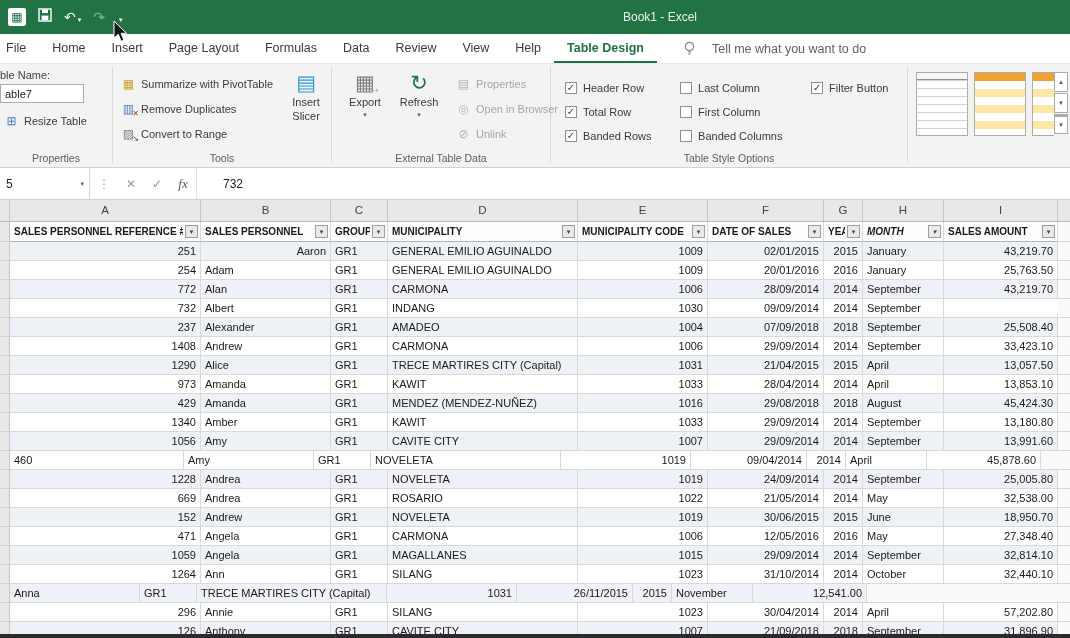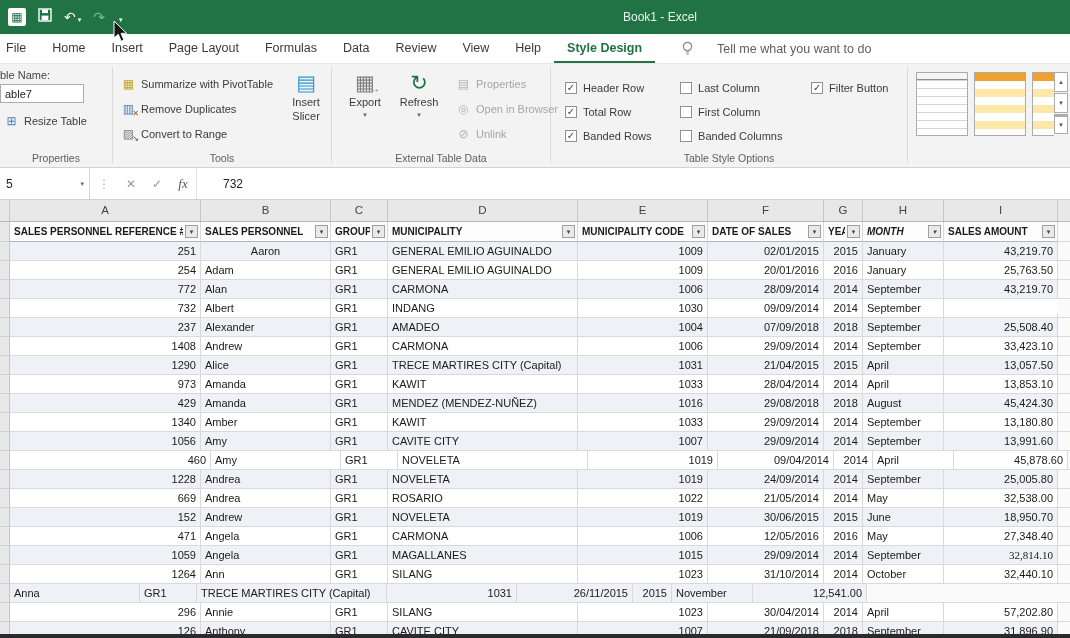--- a/index.html
+++ b/index.html
@@ -15,21 +15,21 @@
   .qat .dim { opacity:.45; }
   .qat .mini-arrow { font-size:7px; color:#fff; margin-left:2px; }
   .win-title { position:absolute; left:660px; transform:translateX(-50%); color:#eaf3ee; font-size:12px; white-space:nowrap; }
 
   
   .menubar { height:30px; background:#ffffff; display:flex; align-items:center; font-size:12.5px; color:#3b3b3b; border-bottom:1px solid #e8e8e8; }
   .tabs-list { display:flex; align-items:stretch; height:100%; }
   .tab { padding:0 13px; line-height:29px; white-space:nowrap; cursor:default; }
   .tab:first-child { padding-left:6px; }
   .tab.active { color:#217346; font-weight:bold; border-bottom:2px solid #217346; }
-  .tellme { margin-left:26px; display:flex; align-items:center; gap:23px; color:#5f5f5f; white-space:nowrap; }
+  .tellme { margin-left:26px; display:flex; align-items:center; gap:16px; color:#5f5f5f; white-space:nowrap; }
 
   
   .ribbon { height:104px; background:#f3f3f3; display:flex; border-bottom:1px solid #d2d2d2; position:relative; }
   .group { position:relative; flex:none; }
   .group-label { position:absolute; bottom:3px; left:0; right:0; text-align:center; font-size:10.5px; color:#5e5e5e; white-space:nowrap; }
   .gsep { width:1px; flex:none; background:#dadada; margin:3px 0 4px; }
 
   .g-props { width:112px; padding:5px 6px 0 0; display:flex; flex-direction:column; }
   .g-props .name-label { font-size:11px; color:#444; margin-bottom:3px; }
   .g-props input { width:84px; height:19px; border:1px solid #ababab; font-size:11px; padding:1px 4px; font-family:"Liberation Sans",sans-serif; color:#222; background:#fff; }
@@ -123,21 +123,21 @@
     <div class="tabs-list">
         <div class="tab">File</div>
         <div class="tab">Home</div>
         <div class="tab">Insert</div>
         <div class="tab">Page Layout</div>
         <div class="tab">Formulas</div>
         <div class="tab">Data</div>
         <div class="tab">Review</div>
         <div class="tab">View</div>
         <div class="tab">Help</div>
-        <div class="tab active">Style Design</div>
+        <div class="tab active">Table Design</div>
       </div>
     <div class="tellme">
       <svg width="13" height="15" viewBox="0 0 13 15">
         <circle cx="6.5" cy="5.5" r="4.2" fill="none" stroke="#8a8a8a" stroke-width="1.2"></circle>
         <path d="M4.8 11 h3.4 M5.2 13 h2.6" stroke="#8a8a8a" stroke-width="1.2" fill="none"></path>
       </svg>
       <span>Tell me what you want to do</span>
     </div>
   </div>
 
@@ -325,21 +325,21 @@
         <div class="cell hcell" style="width: 114px;">
           <span class="hlabel">SALES AMOUNT</span>
           <span class="filter-btn">▾</span>
         </div>
         <div class="cell cfill"></div>
       </div>
     <div>
         <div class="trow banded">
           <div class="row-head"></div>
           <div class="cell" style="width: 191px; text-align: right;">251</div>
-          <div class="cell" style="width: 130px; text-align: center;">Aaron</div>
+          <div class="cell" style="width: 130px; text-align: right;">Aaron</div>
           <div class="cell" style="width: 57px; text-align: left;">GR1</div>
           <div class="cell" style="width: 190px; text-align: left;">GENERAL EMILIO AGUINALDO</div>
           <div class="cell" style="width: 130px; text-align: right;">1009</div>
           <div class="cell" style="width: 116px; text-align: right;">02/01/2015</div>
           <div class="cell" style="width: 39px; text-align: right;">2015</div>
           <div class="cell" style="width: 81px; text-align: left;">January</div>
           <div class="cell" style="width: 114px; text-align: right;">43,219.70</div>
           <div class="cell cfill"></div>
         </div>
         <div class="trow">
@@ -467,21 +467,21 @@
           <div class="cell" style="width: 190px; text-align: left;">CAVITE CITY</div>
           <div class="cell" style="width: 130px; text-align: right;">1007</div>
           <div class="cell" style="width: 116px; text-align: right;">29/09/2014</div>
           <div class="cell" style="width: 39px; text-align: right;">2014</div>
           <div class="cell" style="width: 81px; text-align: left;">September</div>
           <div class="cell" style="width: 114px; text-align: right;">13,991.60</div>
           <div class="cell cfill"></div>
         </div>
         <div class="trow">
           <div class="row-head"></div>
-          <div class="cell" style="width: 201px; text-align: right;">460</div>
+          <div class="cell" style="width: 174px; text-align: left;">460</div>
           <div class="cell" style="width: 130px; text-align: left;">Amy</div>
           <div class="cell" style="width: 57px; text-align: left;">GR1</div>
           <div class="cell" style="width: 190px; text-align: left;">NOVELETA</div>
           <div class="cell" style="width: 130px; text-align: right;">1019</div>
           <div class="cell" style="width: 116px; text-align: right;">09/04/2014</div>
           <div class="cell" style="width: 39px; text-align: right;">2014</div>
           <div class="cell" style="width: 81px; text-align: left;">April</div>
           <div class="cell" style="width: 114px; text-align: right;">45,878.60</div>
           <div class="cell cfill"></div>
         </div>
@@ -540,21 +540,21 @@
         <div class="trow banded">
           <div class="row-head"></div>
           <div class="cell" style="width: 191px; text-align: right;">1059</div>
           <div class="cell" style="width: 130px; text-align: left;">Angela</div>
           <div class="cell" style="width: 57px; text-align: left;">GR1</div>
           <div class="cell" style="width: 190px; text-align: left;">MAGALLANES</div>
           <div class="cell" style="width: 130px; text-align: right;">1015</div>
           <div class="cell" style="width: 116px; text-align: right;">29/09/2014</div>
           <div class="cell" style="width: 39px; text-align: right;">2014</div>
           <div class="cell" style="width: 81px; text-align: left;">September</div>
-          <div class="cell" style="width: 114px; text-align: right; font-family: Liberation Serif, serif;">32,814.10</div>
+          <div class="cell" style="width: 114px; text-align: right;">32,814.10</div>
           <div class="cell cfill"></div>
         </div>
         <div class="trow">
           <div class="row-head"></div>
           <div class="cell" style="width: 191px; text-align: right;">1264</div>
           <div class="cell" style="width: 130px; text-align: left;">Ann</div>
           <div class="cell" style="width: 57px; text-align: left;">GR1</div>
           <div class="cell" style="width: 190px; text-align: left;">SILANG</div>
           <div class="cell" style="width: 130px; text-align: right;">1023</div>
           <div class="cell" style="width: 116px; text-align: right;">31/10/2014</div>

